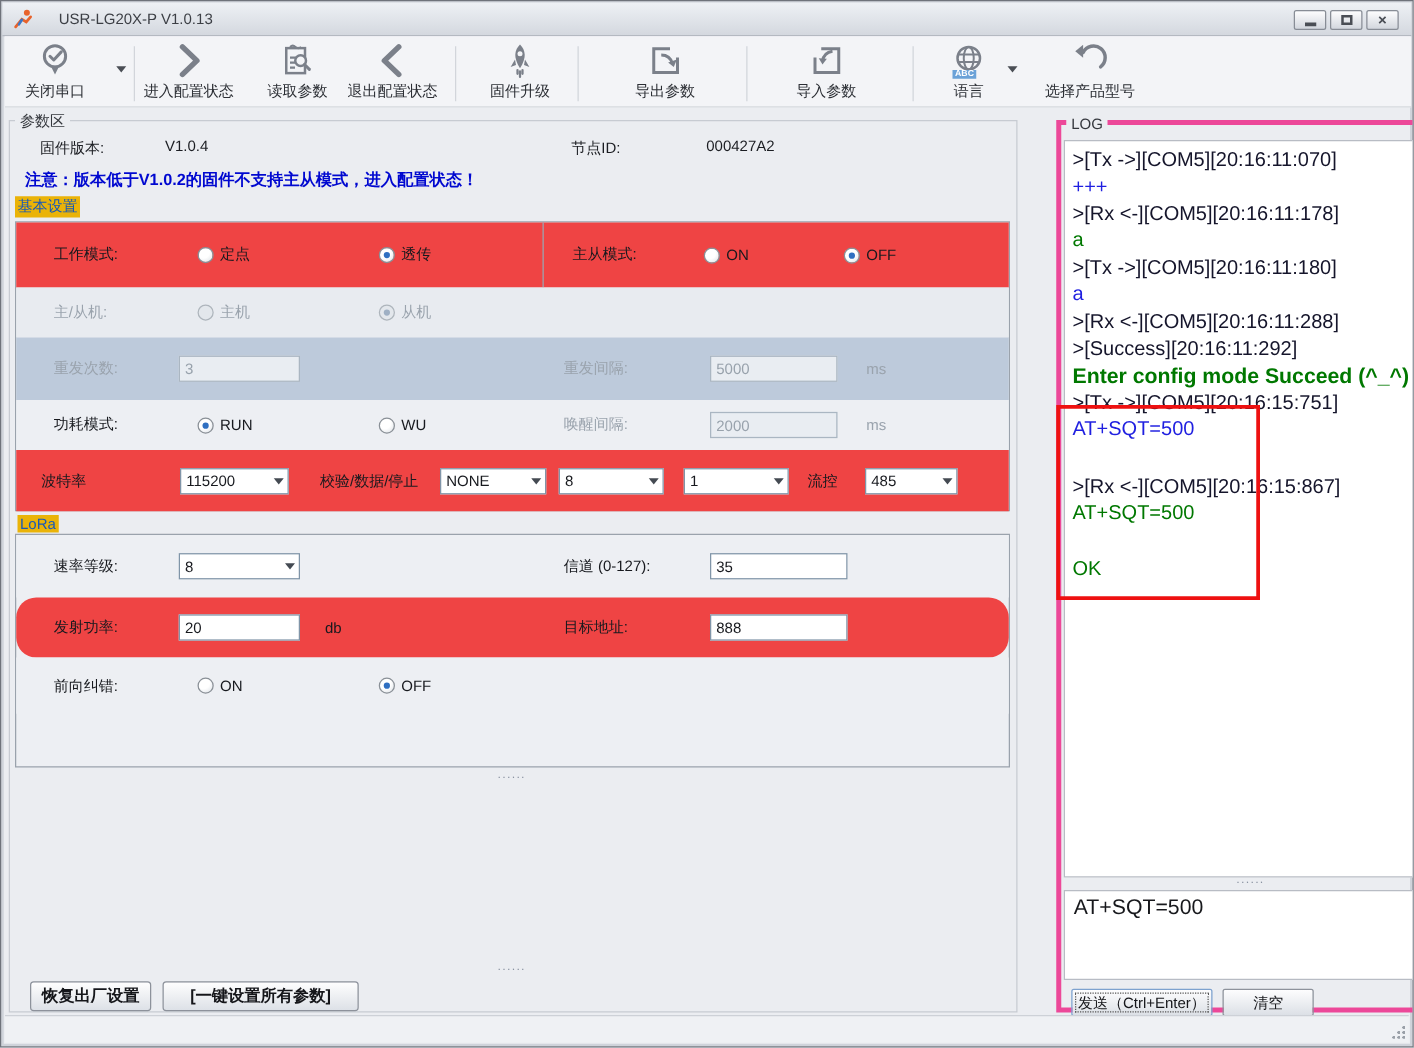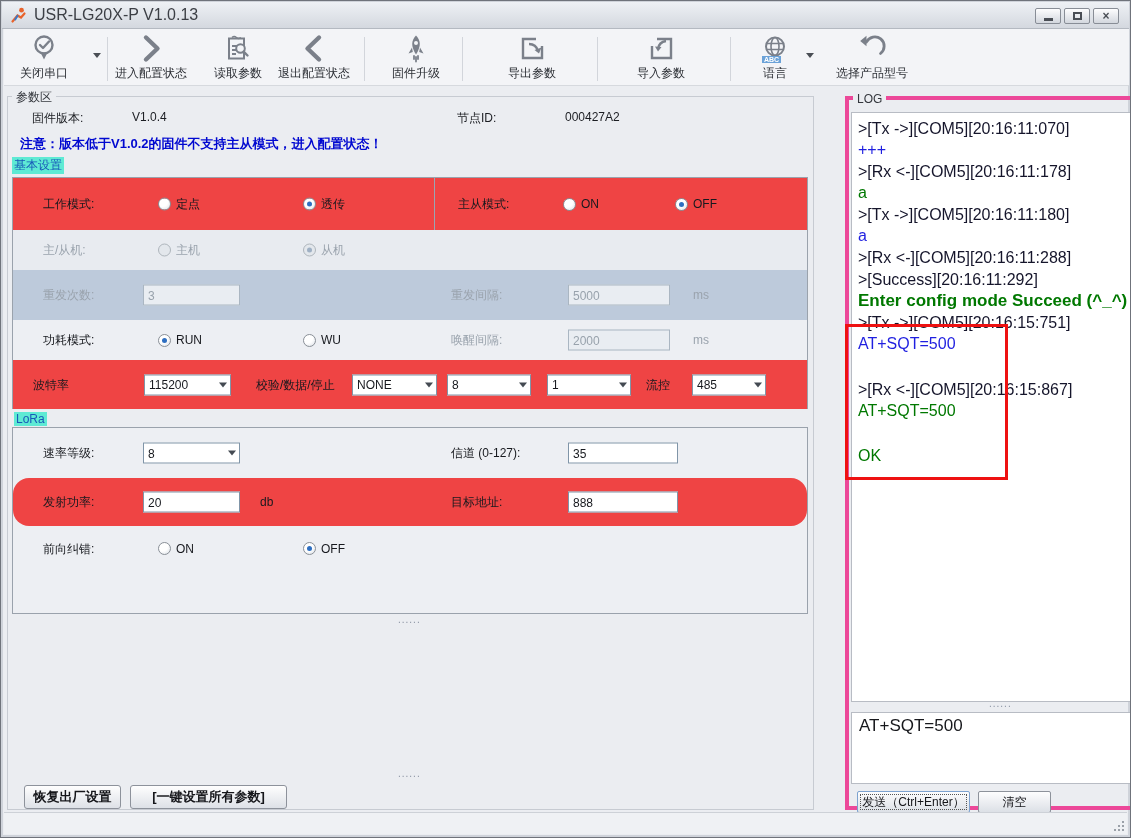--- a/index.html
+++ b/index.html
@@ -5,21 +5,21 @@
   * { margin:0; padding:0; box-sizing:border-box; }
   html,body { background:#9aa0a8; font-family:"Liberation Sans", sans-serif; }
   .window { position:relative; width:1131px; height:838px; background:#ebedf1;
             border:1px solid #6f737b; box-shadow:inset 0 0 0 2px #cfd3da; overflow:hidden; }
 
   
   .titlebar { position:absolute; left:1px; top:1px; right:1px; height:27px;
               background:linear-gradient(#eef1f5,#d4d8df); border-bottom:1px solid #b4b9c1;
               display:flex; align-items:center; }
   .app-icon { margin-left:8px; width:17px; height:17px; }
-  .title-text { margin-left:7px; font-size:16px; color:#3c3f45; }
+  .title-text { margin-left:20px; font-size:12px; color:#3c3f45; }
   .winbtns { position:absolute; right:10px; top:6px; display:flex; gap:3px; }
   .winbtn { width:26px; height:16px; border:1px solid #888d96; border-radius:2px;
             background:linear-gradient(#fdfdfe,#d3d7de); display:flex; align-items:center; justify-content:center; }
   .glyph-min { width:9px; height:3px; background:#4a4e55; margin-top:6px; }
   .glyph-max { width:9px; height:8px; border:2px solid #4a4e55; }
   .glyph-close { font-size:12px; font-weight:bold; color:#4a4e55; line-height:10px; }
 
   
   .toolbar { position:absolute; left:3px; top:28px; width:1125px; height:57px;
              background:#f3f4f7; border-bottom:1px solid #d6d9de; }
@@ -35,21 +35,21 @@
   
   .pane-left { position:absolute; left:6px; top:95px; width:807px; height:714px;
                border:1px solid #c7cbd2; }
   .pane-right { position:absolute; left:844px; top:95px; width:306px; height:714px;
                 border:4px solid #ec4899; }
   .group-label { position:absolute; top:-8px; left:4px; background:#ebedf1; padding:0 4px;
                  font-size:12px; color:#34373d; }
 
   .info-label { position:absolute; font-size:12px; color:#1b1d22; }
   .notice { position:absolute; left:12px; top:38px; font-size:13px; font-weight:bold; color:#0008d0; }
-  .section-label { position:absolute; font-size:12px; color:#1859b8; background:#5eead4; padding:0 2px; }
+  .section-label { position:absolute; font-size:12px; color:#1859b8; background:#eab308; padding:0 2px; }
 
   .settings-panel { position:absolute; left:4px; width:796px; border:1px solid #9aa2ac;
                     background:#edeff3; }
   .srow { position:absolute; left:0; width:100%; }
   .srow.blue { background:#ef4444; }
   .srow.blue-dis { background:#bdcadb; }
   .srow.light { background:#edeff3; }
   .srow.light-dis { background:#e8ebf0; }
   .flabel { position:absolute; top:50%; transform:translateY(-50%); font-size:12px; color:#17191e; white-space:nowrap; }
   .flabel.dis { color:#9aa3ad; }

